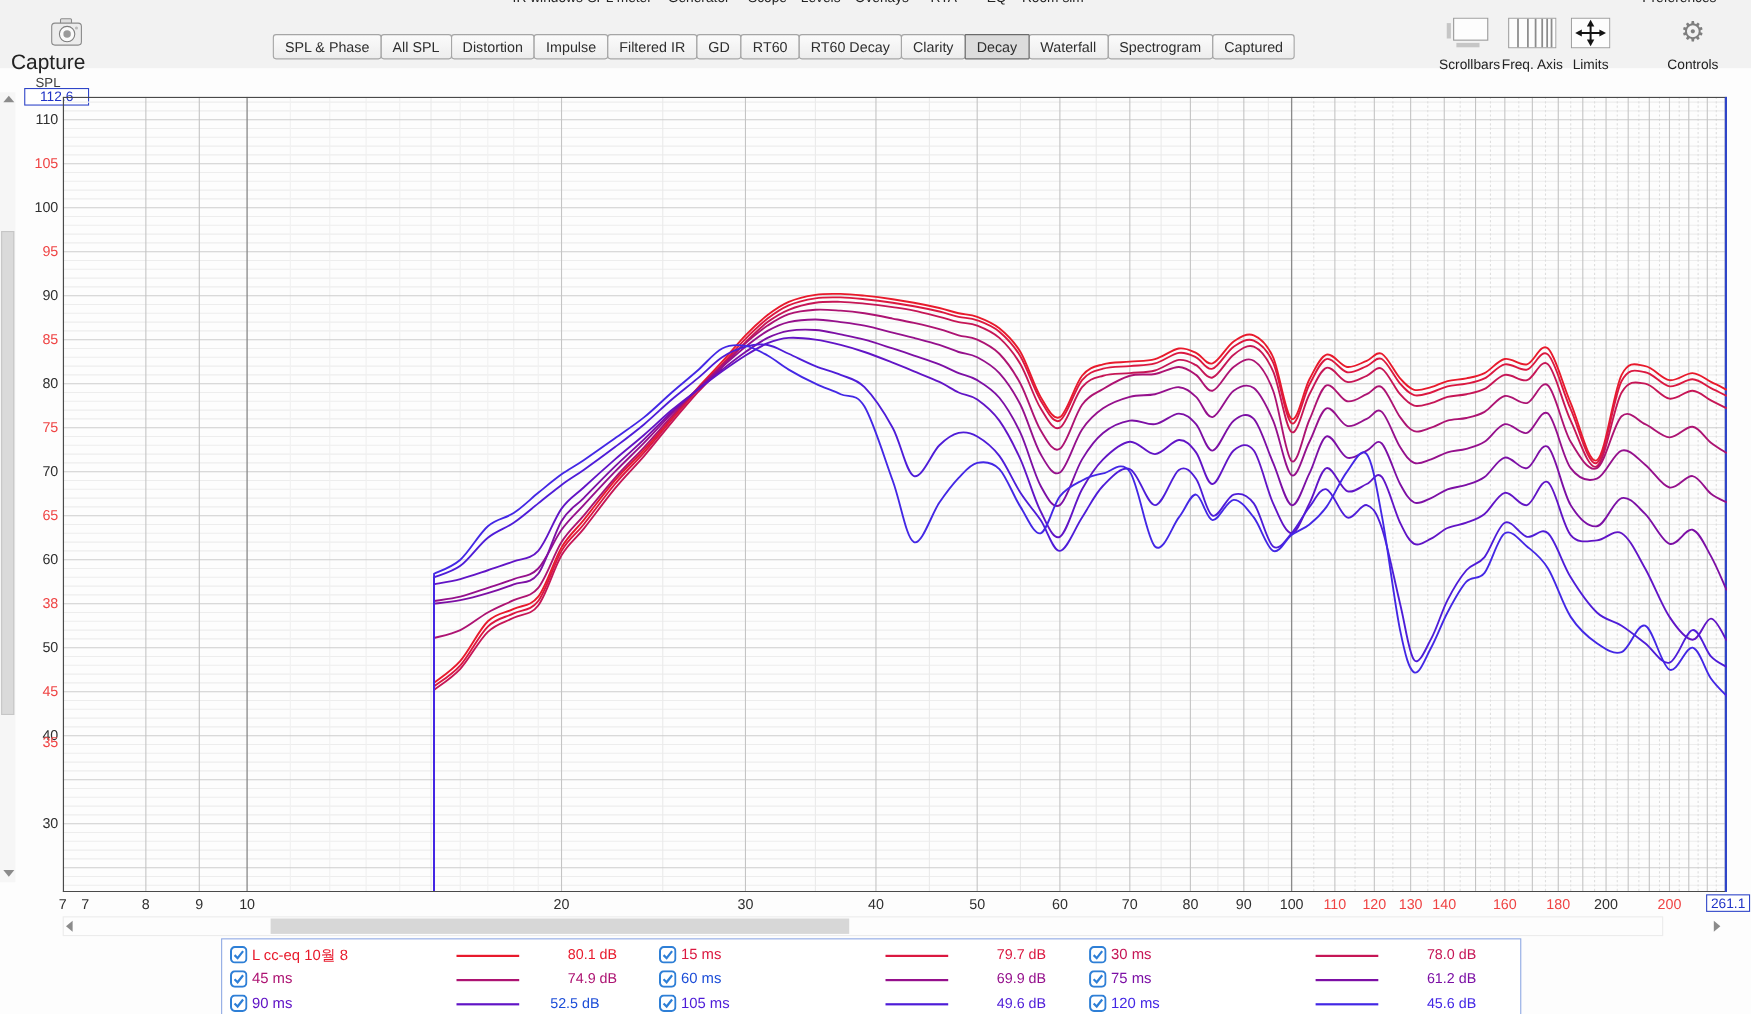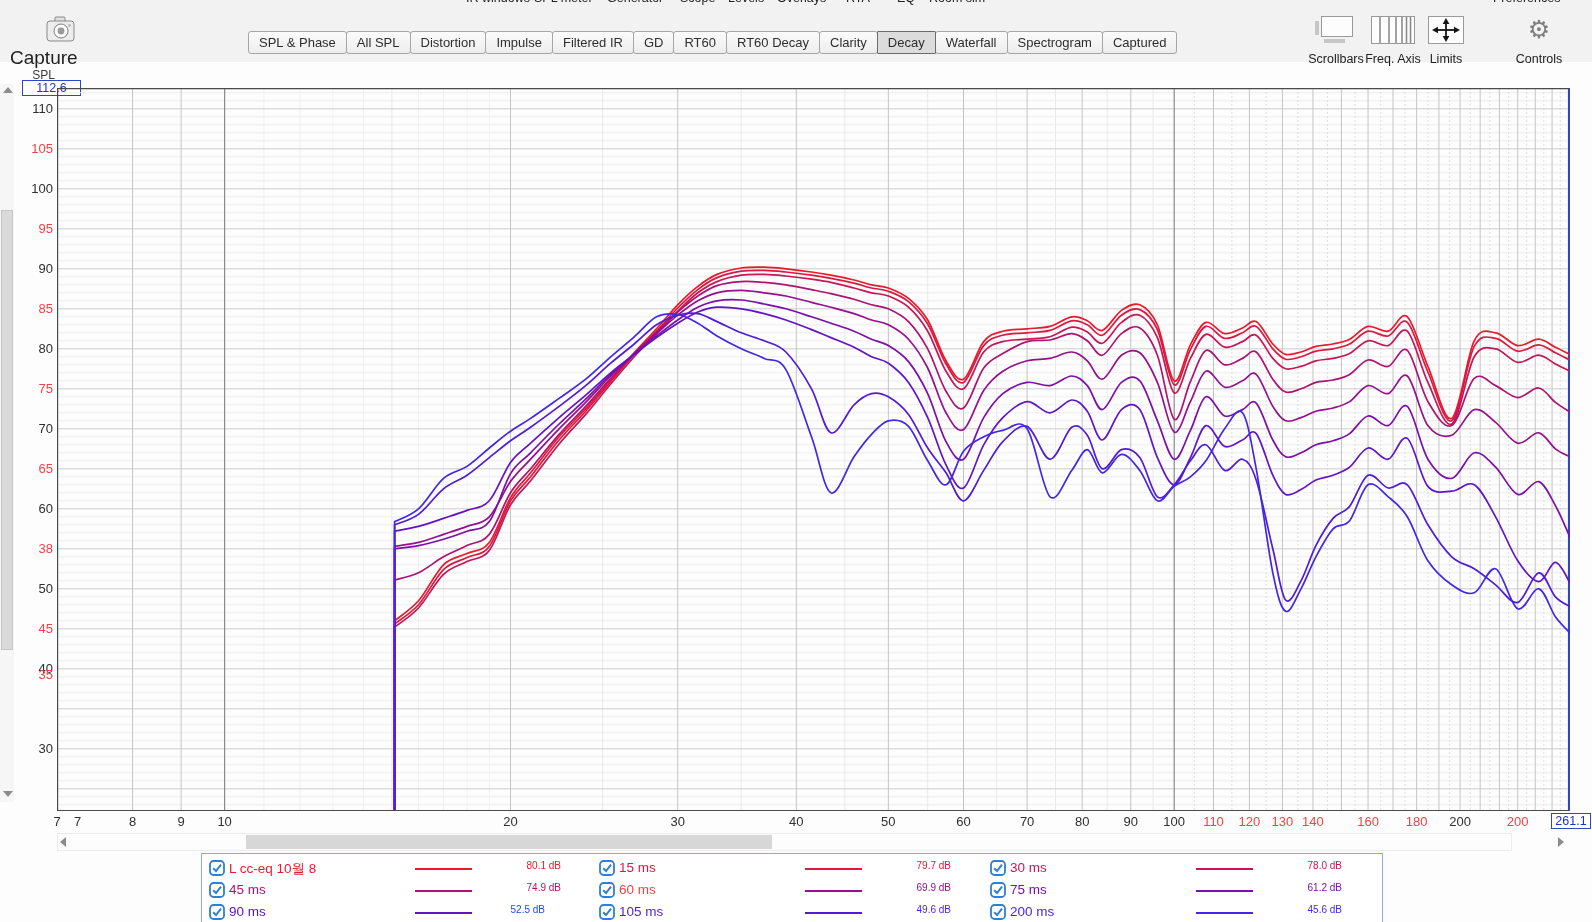--- a/index.html
+++ b/index.html
@@ -44,21 +44,21 @@
   #vscroll-thumb { position:absolute; left:1px; top:210px; width:12px; height:440px; background:#dadada; border:1px solid #c6c6c6; }
   #hscroll-track { position:absolute; left:57px; top:833px; width:1455px; height:18px; background:#fdfdfd; border:1px solid #ececec; }
   #hscroll-thumb { position:absolute; left:246px; top:835px; width:526px; height:14px; background:#d7d7d7; }
 
   
   #legend { position:absolute; left:201px; top:853px; width:1182px; height:75px;
     background:#fff; border:1px solid #8fa9e4; }
   .lg-check { position:absolute; width:16px; height:16px; cursor:pointer; }
   .lg-label { position:absolute; font-size:13.5px; white-space:nowrap; }
   .lg-line { position:absolute; width:57px; height:2px; }
-  .lg-val { position:absolute; width:90px; text-align:right; font-size:10px; white-space:nowrap; }
+  .lg-val { position:absolute; width:90px; text-align:right; font-size:13px; white-space:nowrap; }
 </style>
 </head>
 <body>
 
 <div id="app">
 
   <div id="topbar">
     <div id="menubar">
         <div class="menuitem" style="left: 466px;">IR windows</div>
         <div class="menuitem" style="left: 534px;">SPL meter</div>
@@ -402,21 +402,21 @@
           <rect x="1" y="1" width="14" height="14" rx="3.5" fill="#fff" stroke="#2e7fd6" stroke-width="1.8"></rect>
           <path d="M4.2 8.3 L7 11 L12 4.6" fill="none" stroke="#2e7fd6" stroke-width="2"></path>
         </svg></div>
       <div class="lg-label" style="left: 27px; top: 28px; color: rgb(173, 19, 114);">45 ms</div>
       <div class="lg-line" style="left: 213px; top: 36px; width: 57px; background: rgb(173, 19, 114);"></div>
       <div class="lg-val" style="left: 269px; top: 28px; width: 90px; color: rgb(173, 19, 114);">74.9 dB</div>
       <div class="lg-check" style="left: 397px; top: 28px;"><svg width="16" height="16" viewBox="0 0 16 16">
           <rect x="1" y="1" width="14" height="14" rx="3.5" fill="#fff" stroke="#2e7fd6" stroke-width="1.8"></rect>
           <path d="M4.2 8.3 L7 11 L12 4.6" fill="none" stroke="#2e7fd6" stroke-width="2"></path>
         </svg></div>
-      <div class="lg-label" style="left: 417px; top: 28px; color: #ef4444;">60 ms</div>
+      <div class="lg-label" style="left: 417px; top: 28px; color: #1d4ed8;">60 ms</div>
       <div class="lg-line" style="left: 603px; top: 36px; width: 57px; background: rgb(149, 16, 140);"></div>
       <div class="lg-val" style="left: 659px; top: 28px; width: 90px; color: rgb(149, 16, 140);">69.9 dB</div>
       <div class="lg-check" style="left: 788px; top: 28px;"><svg width="16" height="16" viewBox="0 0 16 16">
           <rect x="1" y="1" width="14" height="14" rx="3.5" fill="#fff" stroke="#2e7fd6" stroke-width="1.8"></rect>
           <path d="M4.2 8.3 L7 11 L12 4.6" fill="none" stroke="#2e7fd6" stroke-width="2"></path>
         </svg></div>
       <div class="lg-label" style="left: 808px; top: 28px; color: rgb(124, 15, 165);">75 ms</div>
       <div class="lg-line" style="left: 994px; top: 36px; width: 57px; background: rgb(124, 15, 165);"></div>
       <div class="lg-val" style="left: 1050px; top: 28px; width: 90px; color: rgb(124, 15, 165);">61.2 dB</div>
       <div class="lg-check" style="left: 7px; top: 50px;"><svg width="16" height="16" viewBox="0 0 16 16">
@@ -430,17 +430,17 @@
           <rect x="1" y="1" width="14" height="14" rx="3.5" fill="#fff" stroke="#2e7fd6" stroke-width="1.8"></rect>
           <path d="M4.2 8.3 L7 11 L12 4.6" fill="none" stroke="#2e7fd6" stroke-width="2"></path>
         </svg></div>
       <div class="lg-label" style="left: 417px; top: 50px; color: rgb(78, 28, 216);">105 ms</div>
       <div class="lg-line" style="left: 603px; top: 58px; width: 57px; background: rgb(78, 28, 216);"></div>
       <div class="lg-val" style="left: 659px; top: 50px; width: 90px; color: rgb(78, 28, 216);">49.6 dB</div>
       <div class="lg-check" style="left: 788px; top: 50px;"><svg width="16" height="16" viewBox="0 0 16 16">
           <rect x="1" y="1" width="14" height="14" rx="3.5" fill="#fff" stroke="#2e7fd6" stroke-width="1.8"></rect>
           <path d="M4.2 8.3 L7 11 L12 4.6" fill="none" stroke="#2e7fd6" stroke-width="2"></path>
         </svg></div>
-      <div class="lg-label" style="left: 808px; top: 50px; color: rgb(67, 39, 229);">200 ms</div>
+      <div class="lg-label" style="left: 808px; top: 50px; color: rgb(67, 39, 229);">120 ms</div>
       <div class="lg-line" style="left: 994px; top: 58px; width: 57px; background: rgb(67, 39, 229);"></div>
       <div class="lg-val" style="left: 1050px; top: 50px; width: 90px; color: rgb(67, 39, 229);">45.6 dB</div>
     </div>
 </div>
 
 </body></html>

